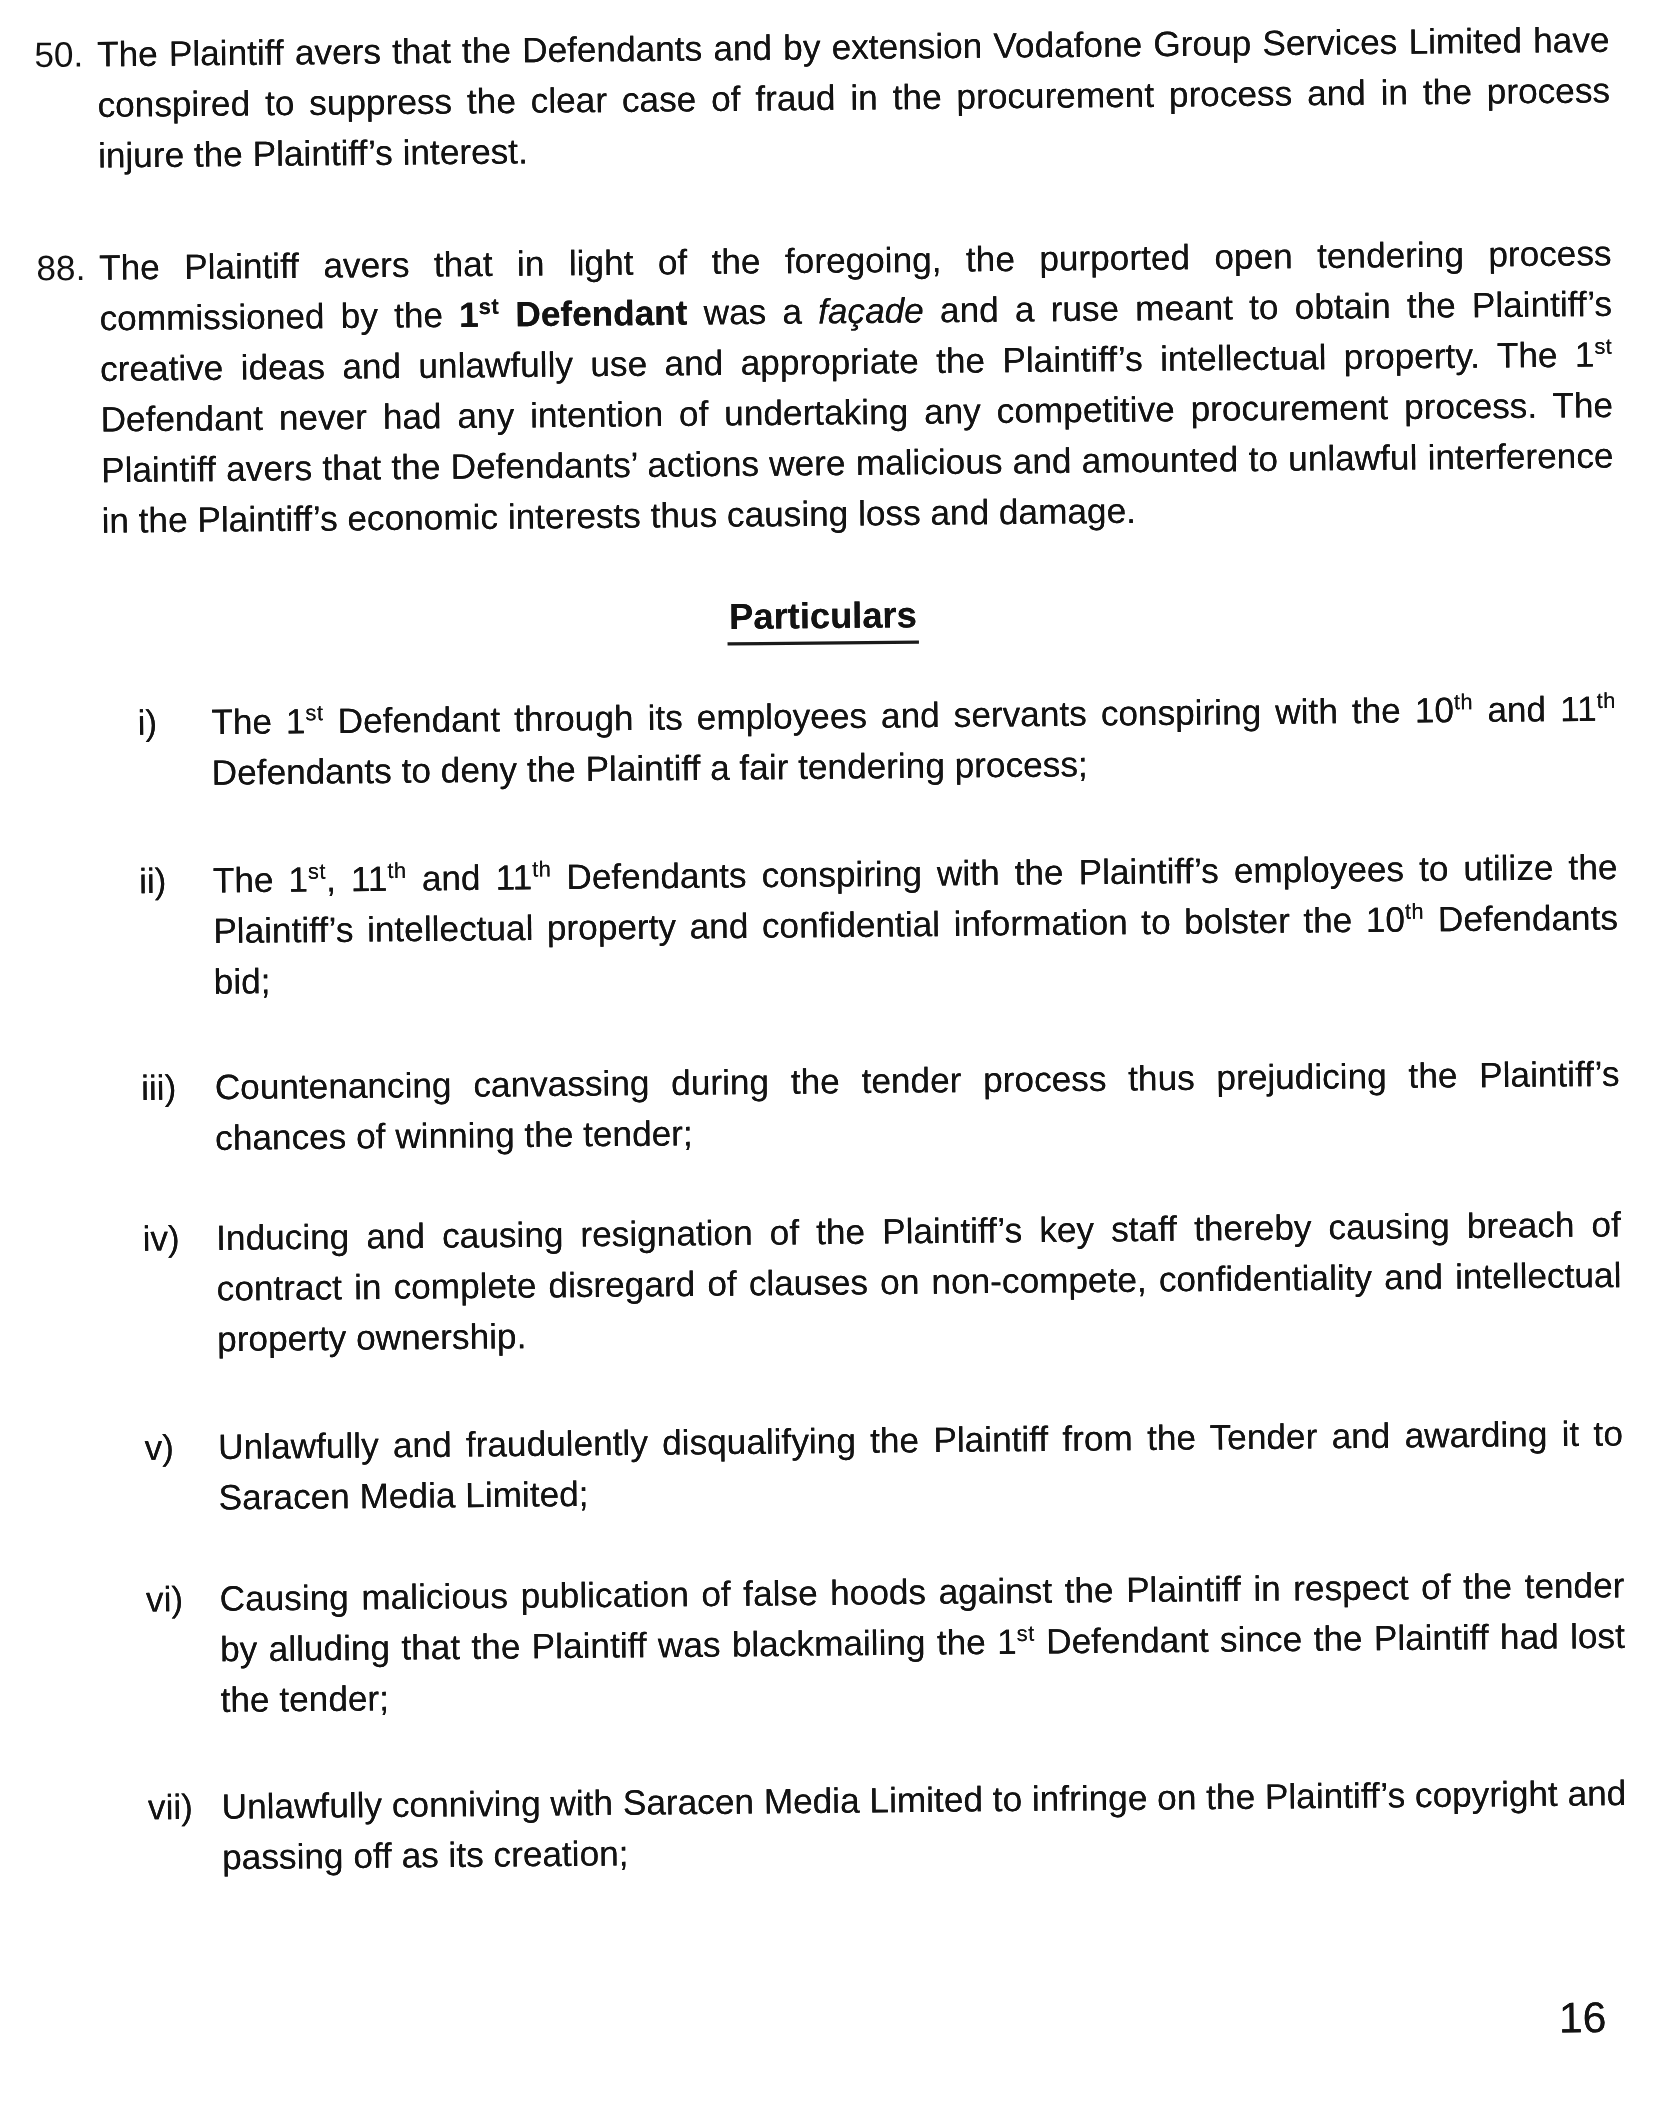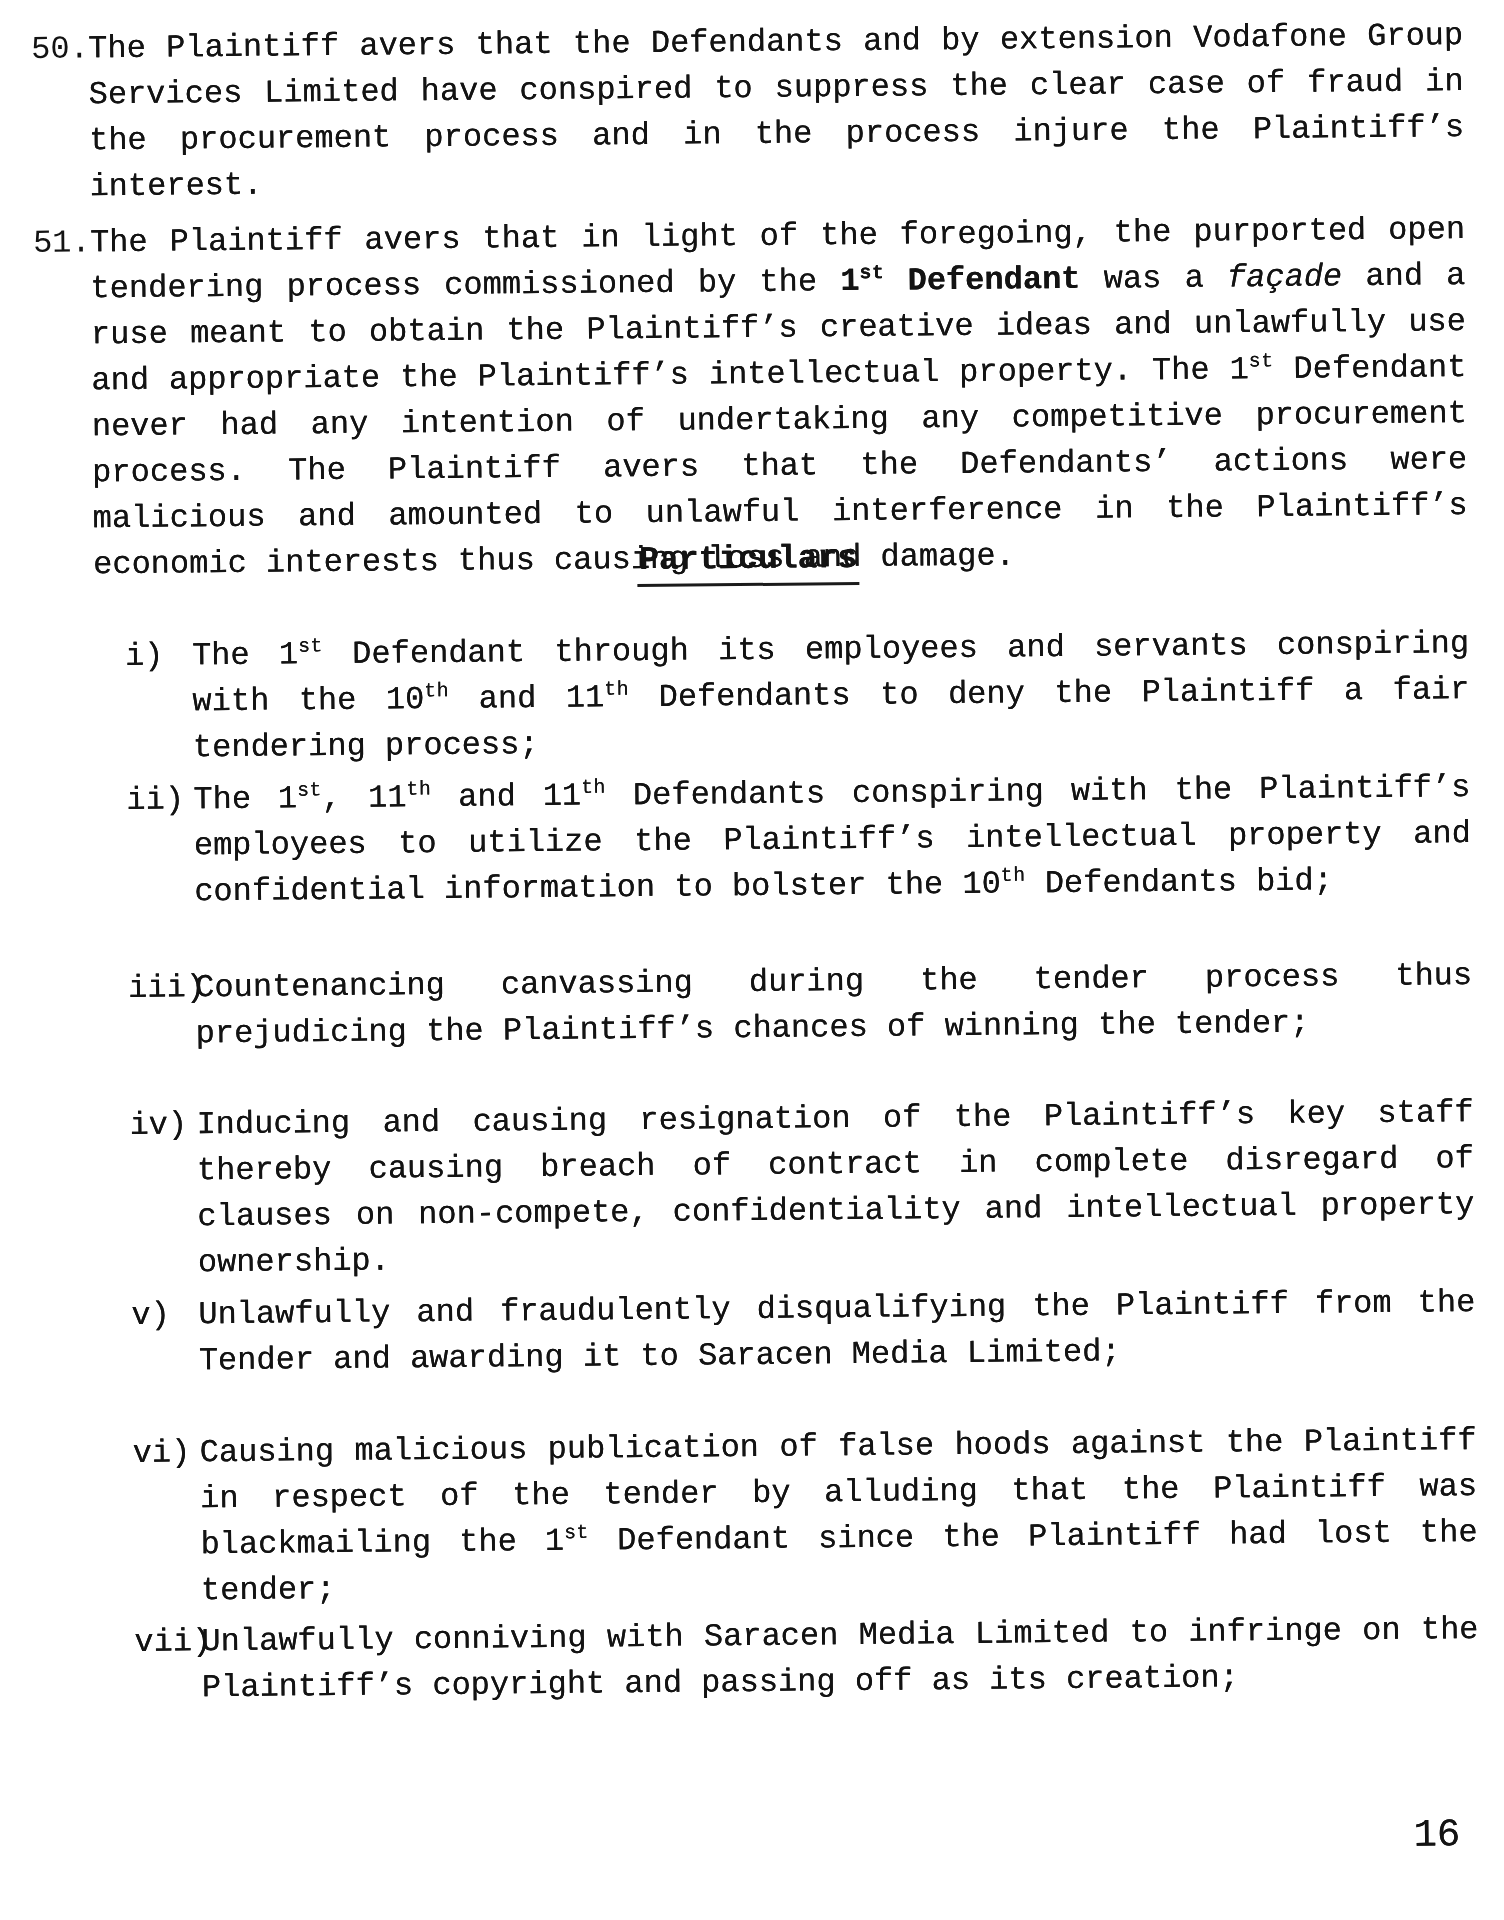--- a/index.html
+++ b/index.html
@@ -7,21 +7,21 @@
     padding: 0;
     background: #e8e8e8;
   }
   .page {
     position: relative;
     width: 1504px;
     height: 1920px;
     margin: 0 auto;
     background: #ffffff;
     overflow: hidden;
-    font-family: Liberation Mono, monospace;
+    font-family: Liberation Sans, sans-serif;
     color: #131313;
   }
   
   .tilt {
     position: absolute;
     inset: 0;
     transform: rotate(-0.55deg);
     transform-origin: 50% 50%;
   }
   .para {
@@ -107,21 +107,21 @@
 
 <div class="page">
   <div class="tilt">
 
     <div class="para" style="top:20px">
       <span class="pnum">50.</span>
       <p class="ptext">The Plaintiff avers that the Defendants and by extension Vodafone Group Services Limited have conspired to suppress the clear case of fraud in the procurement process and in the process injure the Plaintiff’s interest.</p>
     </div>
 
     <div class="para" style="top:214px">
-      <span class="pnum">51.</span>
+      <span class="pnum">88.</span>
       <p class="ptext"><span>The Plaintiff avers that in light of the foregoing, the purported open tendering process commissioned by the </span><b>1</b><sup class="b">st</sup><b> Defendant</b><span> was a </span><i>façade</i><span> and a ruse meant to obtain the Plaintiff’s creative ideas and unlawfully use and appropriate the Plaintiff’s intellectual property. The 1</span><sup>st</sup><span> Defendant never had any intention of undertaking any competitive procurement process. The Plaintiff avers that the Defendants’ actions were malicious and amounted to unlawful interference in the Plaintiff’s economic interests thus causing loss and damage.</span></p>
     </div>
 
     <div class="heading-wrap" style="top:540px">
       <span class="heading">Particulars</span>
     </div>
 
     <div class="item" style="top:628px">
       <span class="inum">i)</span>
       <p class="itext"><span>The 1</span><sup>st</sup><span> Defendant through its employees and servants conspiring with the 10</span><sup>th</sup><span> and 11</span><sup>th</sup><span> Defendants to deny the Plaintiff a fair tendering process;</span></p>

